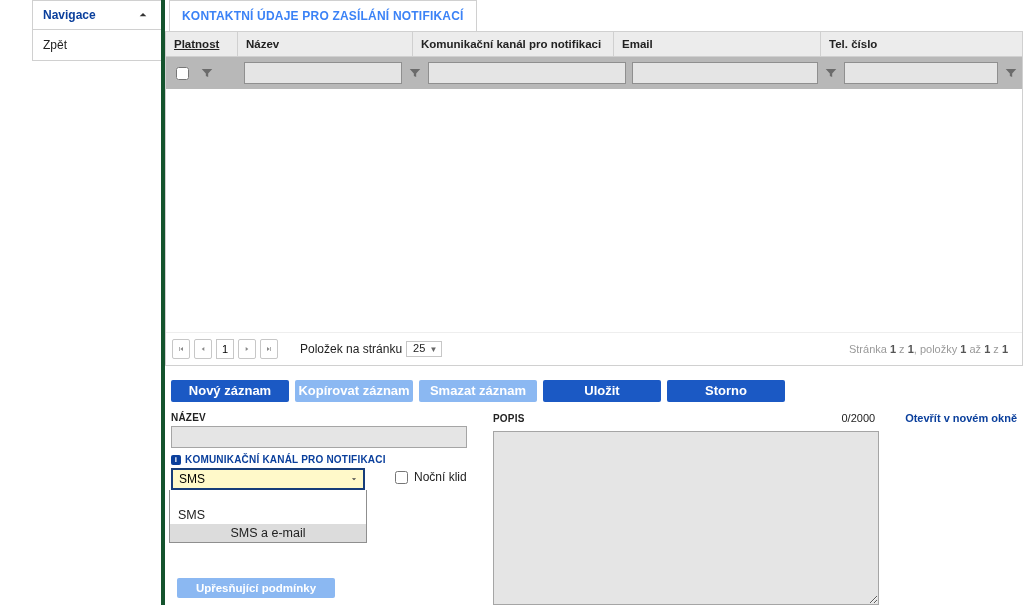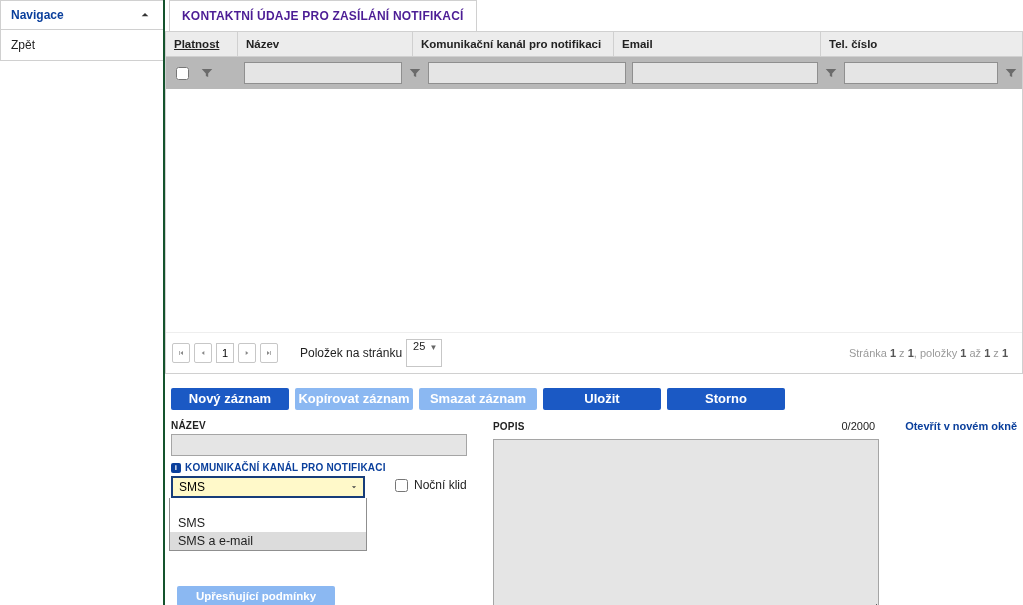--- a/index.html
+++ b/index.html
@@ -1,36 +1,36 @@
 <!DOCTYPE html>
 <html><head>
 <meta charset="utf-8">
 <style>
   * { box-sizing: border-box; }
   body { margin:0; font-family: Arial, Helvetica, sans-serif; font-size:12px; color:#222; background:#fff; }
   .root { display:flex; width:1023px; height:605px; }
-  .sidebar { width:186px; border-right:2px solid #14532d; }
+  .sidebar { width:186px; border-right:4px solid #14532d;padding-left:32px; }
   .nav-head { display:flex; align-items:center; justify-content:space-between; padding:6px 10px; color:#0a3f9c; font-weight:bold; border:1px solid #d0d0d0; border-right:none; }
   .nav-head svg { width:16px; height:16px; fill:#333; }
   .nav-item { padding:8px 10px; border:1px solid #d0d0d0; border-top:none; border-right:none; }
   .main { flex:1; display:flex; flex-direction:column; }
-  .tab { display:inline-block; margin:0 0 0 4px; padding:8px 12px; border:1px solid #d0d0d0; border-bottom:none; color:#4c1d95; font-weight:bold; letter-spacing:0.2px; }
+  .tab { display:inline-block; margin:0 0 0 4px; padding:8px 12px; border:1px solid #d0d0d0; border-bottom:none; color:#3b82f6; font-weight:bold; letter-spacing:0.2px; }
   .table-area { border:1px solid #d0d0d0; }
   .thead { display:flex; background:#ececec; border-bottom:1px solid #d0d0d0; }
   .th { padding:6px 8px; font-weight:bold; border-right:1px solid #d0d0d0; font-size:11.5px; }
   .th:last-child { border-right:none; }
   .filter-row { display:flex; align-items:center; background:#b8b8b8; padding:5px 4px; gap:6px; }
   .funnel { width:14px; height:14px; fill:#6b6b6b; flex:0 0 auto; }
   .filter-input { height:22px; border:1px solid #8f8f8f; background:#e5e5e5; }
   .tbody-empty { height:243px; background:#fff; }
   .pager { display:flex; align-items:center; padding:6px 6px; gap:4px; border-top:1px solid #eee;}
   .pg-btn { width:18px; height:20px; background:#fff; border:1px solid #c7c7c7; border-radius:2px; display:flex; align-items:center; justify-content:center; font-size:10px; color:#666; }
   .pg-input { width:18px; height:20px; text-align:center; border:1px solid #c7c7c7; font-size:11px; }
   .pg-label { margin-left:18px; }
-  .pg-select { height:28px; border:1px solid #c7c7c7; background:#fff; font-size:11px; padding:0 16px 0 6px; position:relative; }
+  .pg-select { height:16px; border:1px solid #c7c7c7; background:#fff; font-size:11px; padding:0 16px 0 6px; position:relative; }
   .pg-select::after { content:"▼"; position:absolute; right:4px; top:3px; font-size:8px; color:#666;}
   .pager-info { margin-left:auto; color:#9a9a9a; padding-right:8px; font-size:11px;}
   .pager-info b { color:#555; font-weight:bold;}
   .btn-row { display:flex; gap:6px; margin:14px 6px 10px; }
   .btn { flex:0 0 auto; height:22px; line-height:22px; text-align:center; color:#fff; font-weight:bold; font-size:13px; border-radius:2px; }
   .btn.blue { background:#1b59c4; width:118px;}
   .btn.light { background:#8bb8f2; width:118px;}
   .btn.blue.wide { width:118px;}
   .form { display:flex; margin:0 6px; gap:22px; }
   .left-col { width:300px; }
@@ -38,21 +38,21 @@
   .req-label { color:#0a3f9c; font-weight:bold; font-size:10px; letter-spacing:0.2px; display:flex; align-items:center; gap:4px; margin:6px 0 3px;}
   .info-ic { width:10px; height:10px; background:#0a3f9c; color:#fff; font-size:8px; display:inline-flex; align-items:center; justify-content:center; border-radius:2px;}
   .text-input { width:296px; height:22px; background:#e5e5e5; border:1px solid #a5a5a5; }
   .combo-wrap { position:relative; width:194px; }
   .combo { width:194px; height:22px; border:2px solid #173d7a; background:#fff9c9; padding:0 22px 0 6px; font-size:12px; }
   .combo-btn { position:absolute; right:2px; top:2px; width:18px; height:18px; display:flex; align-items:center; justify-content:center; }
   .combo-btn svg { width:10px; height:10px; fill:#444;}
   .dropdown { position:absolute; left:-2px; top:22px; width:198px; border:1px solid #8f8f8f; background:#fff; border-top:none;}
   .dd-pad { height:16px; }
   .dd-opt { padding:2px 8px; font-size:12.5px;}
-  .dd-opt.selected { background:#dcdcdc; }
+  .dd-opt.selected { background:#dcdcdc;text-align:center; }
   .chk-row { display:flex; align-items:center; gap:6px; margin-top:2px;}
   .thin-btn { width:158px; height:20px; line-height:20px; text-align:center; background:#8bb8f2; color:#fff; font-weight:bold; font-size:11.5px; border-radius:2px; margin-top:24px; margin-left:6px;}
   .right-col { flex:1; }
   .popis-head { display:flex; align-items:baseline; }
   .counter { margin-left:auto; font-size:11px; }
   .open-link { margin-left:30px; color:#0a3f9c; font-weight:bold; font-size:11px; }
   .popis-area { margin-top:3px; width:386px; height:174px; background:#e5e5e5; border:1px solid #a5a5a5;}
   input[type=checkbox]{ width:13px; height:13px; margin:0;}
   .col-platnost{width:72px;text-decoration:underline;}
   .col-nazev{width:175px;}

